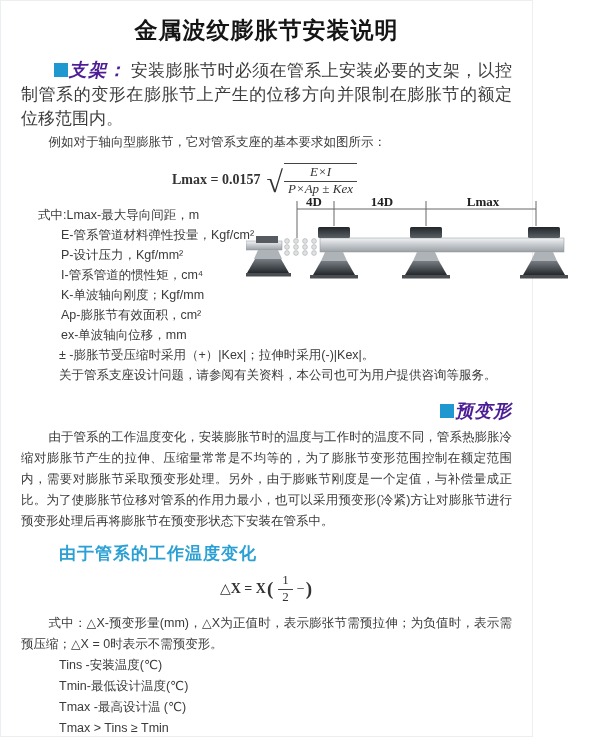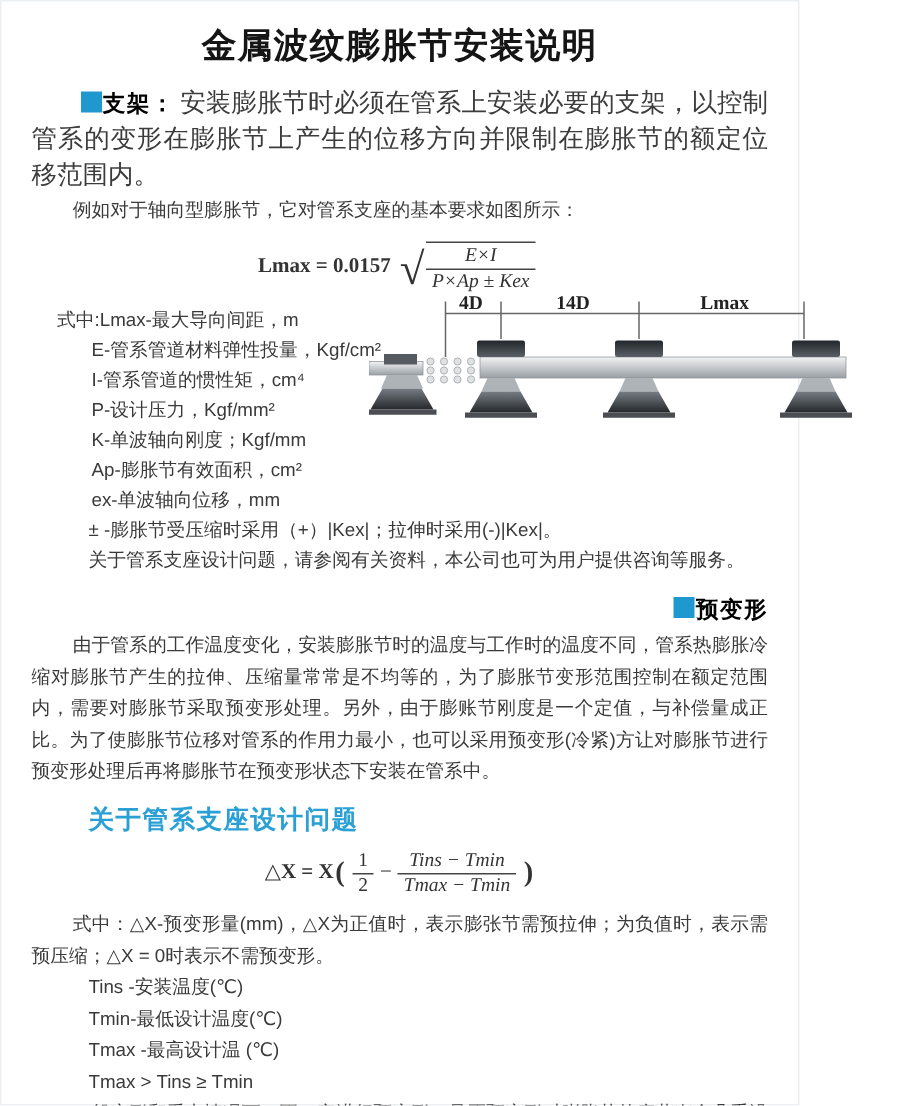--- a/index.html
+++ b/index.html
@@ -18,21 +18,21 @@
   }
 
   .body-text { font-size:17px; line-height:21px; color:#3c3c3c; }
 
   
   .para-support { margin-top:12px; text-indent:2.6em; line-height:24px; font-size:12.5px; text-align:justify; }
   .sec-marker {
     display:inline-block; width:14px; height:14px; background:#1f97cf;
     vertical-align:-1px; margin-right:1px;
   }
-  .sec-label { color:#000000; font-size:15px; font-weight:bold; letter-spacing:1px; }
+  .sec-label { color:#4c1d95; font-size:18px; font-weight:bold; letter-spacing:1px;font-style:italic; }
   .para-indent { text-indent:2.2em; line-height:21px; font-size:12.5px; text-align:justify; }
 
   
   .formula {
     font-family:"Liberation Serif","DejaVu Serif",serif;
     color:#333; display:flex; align-items:center; justify-content:center;
     width:fit-content; margin:0 auto; font-size:14px;
   }
   .f-bold { font-weight:bold; }
   .frac { display:inline-flex; flex-direction:column; text-align:center; margin:0 4px; font-size:13px; line-height:1.15;justify-content:space-between; }
@@ -80,22 +80,22 @@
     <span class="sqrt-sign">√</span>
     <span class="frac under-root">
       <span class="num">E×I</span>
       <span class="den">P×Ap ± Kex</span>
     </span>
   </div>
 
   <div class="def-block">
     <div class="def-first">式中:Lmax-最大导向间距，m</div>
     <div class="def-item">E-管系管道材料弹性投量，Kgf/cm²</div>
+    <div class="def-item">P-设计压力，Kgf/mm²</div>
     <div class="def-item">I-管系管道的惯性矩，cm⁴</div>
-    <div class="def-item">P-设计压力，Kgf/mm²</div>
     <div class="def-item">K-单波轴向刚度；Kgf/mm</div>
     <div class="def-item">Ap-膨胀节有效面积，cm²</div>
     <div class="def-item">ex-单波轴向位移，mm</div>
     <div class="note-line">± -膨胀节受压缩时采用（+）|Kex|；拉伸时采用(-)|Kex|。</div>
     <div class="note-line">关于管系支座设计问题，请参阅有关资料，本公司也可为用户提供咨询等服务。</div>
   </div>
 
   <svg class="diagram" viewBox="0 0 350 100" xmlns="http://www.w3.org/2000/svg">
     <defs>
       <linearGradient id="pipeG" x1="0" y1="0" x2="0" y2="1">
@@ -168,34 +168,30 @@
       <polygon points="285,68 311,68 319,82 277,82" fill="url(#baseG)"></polygon>
       <rect x="274" y="82" width="48" height="3.5" fill="#4a4e53"></rect>
     </g>
   </svg>
 
   <div class="sec2-head">
     <span class="sec-marker"></span><span class="sec-label">预变形</span>
   </div>
   <div class="para-indent exp-para">由于管系的工作温度变化，安装膨胀节时的温度与工作时的温度不同，管系热膨胀冷缩对膨胀节产生的拉伸、压缩量常常是不均等的，为了膨胀节变形范围控制在额定范围内，需要对膨胀节采取预变形处理。另外，由于膨账节刚度是一个定值，与补偿量成正比。为了使膨胀节位移对管系的作用力最小，也可以采用预变形(冷紧)方让对膨胀节进行预变形处理后再将膨胀节在预变形状态下安装在管系中。</div>
 
-  <div class="sub-head sub-head-axial">关于管系支座设计问题</div>
+  <div class="sub-head sub-head-axial">由于管系的工作温度变化</div>
 
   <div class="formula formula-dx">
     <span class="f-bold">△X = X</span>
     <span class="paren">(</span>
     <span class="frac">
       <span class="num">1</span>
       <span class="den">2</span>
     </span>
     <span>−</span>
-    <span class="frac ital">
-      <span class="num">Tins − Tmin</span>
-      <span class="den">Tmax − Tmin</span>
-    </span>
     <span class="paren">)</span>
   </div>
 
   <div class="para-indent">式中：△X-预变形量(mm)，△X为正值时，表示膨张节需预拉伸；为负值时，表示需预压缩；△X = 0时表示不需预变形。</div>
   <div class="param-line">Tins -安装温度(℃)</div>
   <div class="param-line">Tmin-最低设计温度(℃)</div>
   <div class="param-line">Tmax -最高设计温 (℃)</div>
   <div class="param-line">Tmax &gt; Tins ≥ Tmin</div>
   <div class="para-indent">一般变形和受力情况下，不一定进行预变形，足否预变形对膨胀节的疲劳寿命几乎没有影响。</div>
 

